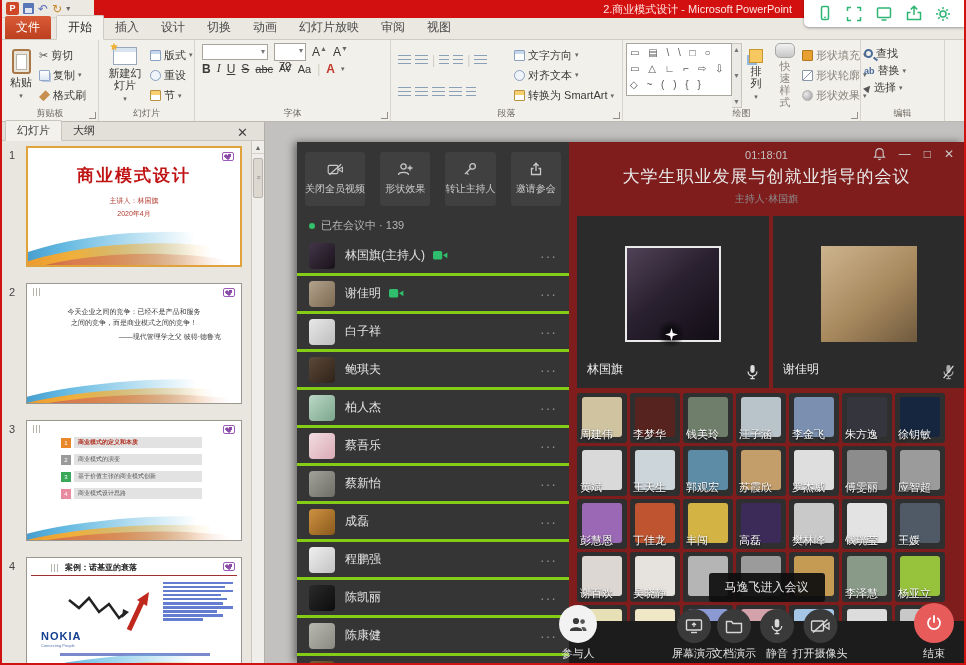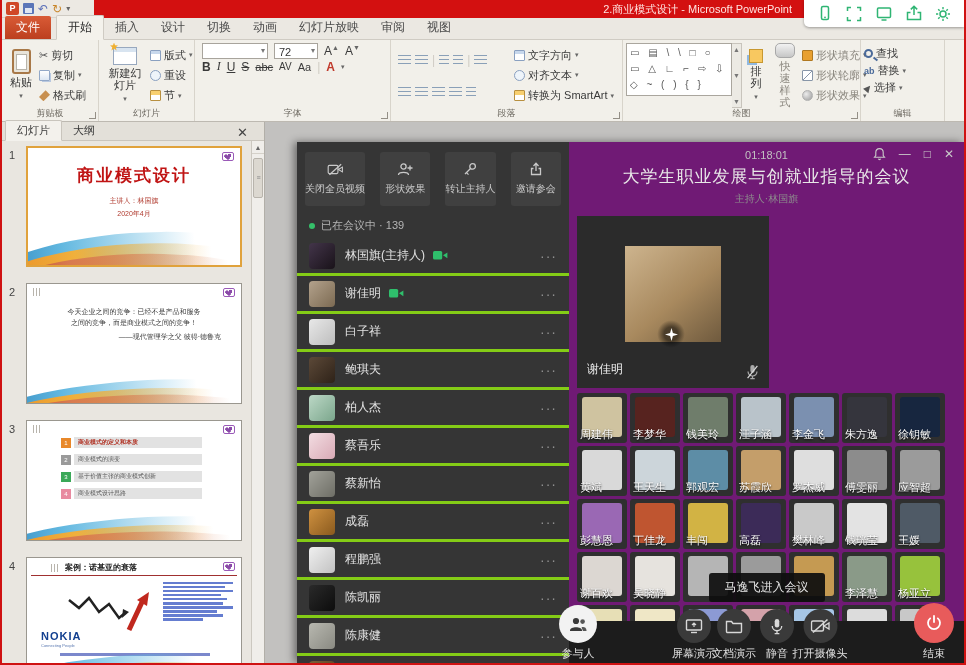--- a/index.html
+++ b/index.html
@@ -40,21 +40,21 @@
   .scis{color:#555;font-size:11px;}
   .i-copy{background:linear-gradient(#fff,#dce6f2);border:1px solid #92a8c8;box-shadow:2px 2px 0 -1px #b8c8e0;}
   .i-brush{background:#c89050;clip-path:polygon(0 60%,60% 0,100% 40%,40% 100%);}
   .i-slide{width:24px;height:18px;background:#fff;border:1px solid #98a8be;box-shadow:inset 0 4px 0 #d8e4f0;position:relative;}
   .i-slide::after{content:"";position:absolute;left:-4px;top:-5px;width:8px;height:8px;background:#f0b030;clip-path:polygon(50% 0,63% 35%,100% 38%,72% 60%,82% 100%,50% 76%,18% 100%,28% 60%,0 38%,37% 35%);}
   .i-layout{background:#fff;border:1px solid #8aa0c0;box-shadow:inset 0 3px 0 #c8d8ec;}
   .i-reset{border:1px solid #8aa0c0;border-radius:50%;background:#eef4fa;}
   .i-section{background:linear-gradient(#f8d070 0 45%,#fff 45%);border:1px solid #b89040;}
   .fsel{width:66px;height:16px;background:#fff;border:1px solid #a8a49c;position:relative;}
   .fsel::after{content:"▾";position:absolute;right:2px;top:2px;font-size:8px;color:#777;}
-  .fsel.sz{width:44px;font-size:11px;color:#333;padding:2px 10px 0 4px;}
+  .fsel.sz{width:32px;font-size:11px;color:#333;padding:16px 10px 0 4px;}
   .fontrows{display:flex;flex-direction:column;justify-content:space-around;width:100%;}
   .frow{display:flex;align-items:center;gap:6px;padding:0 4px;font-size:12px;color:#3a3a3a;}
   .fB{font-weight:bold;}.fI{font-style:italic;font-family:"Liberation Serif",serif;}.fU{text-decoration:underline;}
   .fS{text-decoration:line-through;}.fabc{text-decoration:line-through;font-size:11px;}
   .fAred{color:#c0392b;font-weight:bold;}
   .fsup{font-size:7px;vertical-align:super;color:#666;}
   .vdiv{color:#d0ccc4;}
   .pg{width:13px;height:11px;display:inline-block;background:repeating-linear-gradient(to bottom,#8aa0b8 0 1.5px,transparent 1.5px 4px);}
   .pg.sh{width:10px;}
   .shapebox{width:106px;height:53px;background:#fff;border:1px solid #aaa69e;font-size:10px;color:#555;padding:1px 3px;line-height:16px;letter-spacing:3px;overflow:hidden;}
@@ -103,21 +103,21 @@
   .s4-head{display:flex;align-items:center;gap:4px;padding:4px 6px 2px 20px;font-size:8px;font-weight:bold;color:#222;border-bottom:1px solid #a03030;margin:0 4px;}
   .s4-body{position:relative;height:80px;}
   .s4-brand{position:absolute;left:14px;bottom:14px;font-weight:bold;color:#123f8f;font-size:11px;letter-spacing:1px;}
   .s4-brandsub{position:absolute;left:14px;bottom:8px;font-size:4px;color:#5a78b0;}
   .s4-lines{position:absolute;right:8px;top:4px;width:70px;}
   .s4-lines i{display:block;height:2.5px;background:#4a66c8;margin:1.6px 0;opacity:.85;}
   .s4-cap{position:absolute;left:33px;bottom:0;width:150px;height:3px;background:#5a6abf;opacity:.8;}
   
   .mwin{position:absolute;left:295px;top:142px;right:0;bottom:0;display:flex;box-shadow:-3px 0 8px rgba(0,0,0,.45);}
   .mleft{width:272px;background:#353535;position:relative;overflow:hidden;flex:none;}
-  .mright{flex:1;background:#701a75;position:relative;overflow:hidden;}
+  .mright{flex:1;background:#7f1d1d;position:relative;overflow:hidden;}
   .mactions{display:flex;gap:15px;padding:10px 8px 0;}
   .abtn{flex:1;height:54px;background:#404040;border-radius:3px;display:flex;flex-direction:column;align-items:center;justify-content:center;gap:6px;color:#c9c9c9;font-size:10px;white-space:nowrap;}
   .mstatus{display:flex;align-items:center;gap:6px;padding:12px 12px 6px;color:#b5b5b5;font-size:11px;}
   .dot{width:6px;height:6px;border-radius:50%;background:#35c06a;flex:none;}
   .plist{position:absolute;top:96px;left:0;right:0;bottom:0;overflow:hidden;}
   .prow{height:38px;display:flex;align-items:center;padding:0 12px;border-bottom:3px solid #84cc16;}
   .pavatar{width:26px;height:26px;border-radius:4px;flex:none;background:#777;}
   .pname{margin-left:10px;font-size:12px;color:#e2e2e2;white-space:nowrap;}
   .camic{margin-left:8px;flex:none;}
   .pmore{margin-left:auto;color:#8f8f8f;font-size:14px;letter-spacing:1px;}
@@ -639,20 +639,30 @@
           </svg>
         <span>—</span>
         <span>□</span>
         <span>✕</span>
       </div>
       <div class="rtitle">大学生职业发展与创就业指导的会议</div>
       <div class="rsub">主持人·林国旗</div>
 
       <div class="feat">
 
+          <div class="ftile">
+            <div class="fphoto bordered" style="background: linear-gradient(140deg, rgb(81, 66, 87) 0%, rgb(42, 33, 48) 45%, rgb(18, 13, 22) 100%);"></div>
+            <span class="fname">林国旗</span>
+            <svg class="fmic" width="13" height="16" viewBox="0 0 14 18">
+              <rect x="4.6" y="1" width="4.8" height="9" rx="2.4" fill="#dedede"></rect>
+              <path d="M2 8.5a5 5 0 0 0 10 0" fill="none" stroke="#dedede" stroke-width="1.4"></path>
+              <path d="M7 13.5v2.5M4.5 16.5h5" stroke="#dedede" stroke-width="1.4"></path>
+            </svg>
+
+          </div>
 
           <div class="ftile">
             <div class="fphoto" style="background: linear-gradient(140deg, rgb(205, 180, 142) 0%, rgb(168, 137, 94) 55%, rgb(111, 90, 62) 100%);"></div>
             <span class="fname">谢佳明</span>
 
             <svg class="fmic" width="13" height="16" viewBox="0 0 14 18">
               <rect x="4.6" y="1" width="4.8" height="9" rx="2.4" fill="#aaa"></rect>
               <path d="M2 8.5a5 5 0 0 0 10 0" fill="none" stroke="#aaa" stroke-width="1.4"></path>
               <path d="M7 13.5v2.5M4.5 16.5h5" stroke="#aaa" stroke-width="1.4"></path>
               <path d="M1.5 16L12.5 2" stroke="#d8d8d8" stroke-width="1.4"></path>

